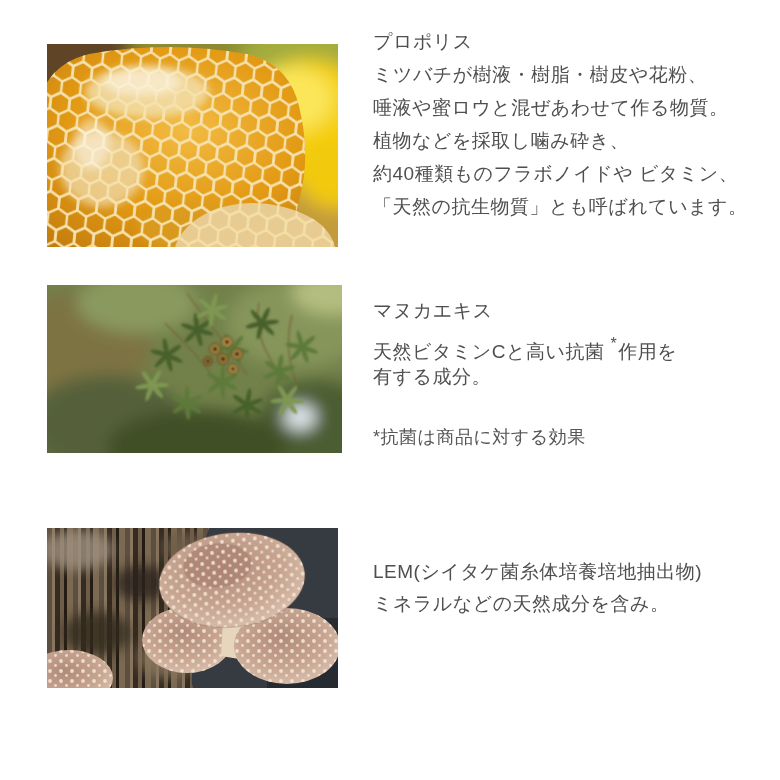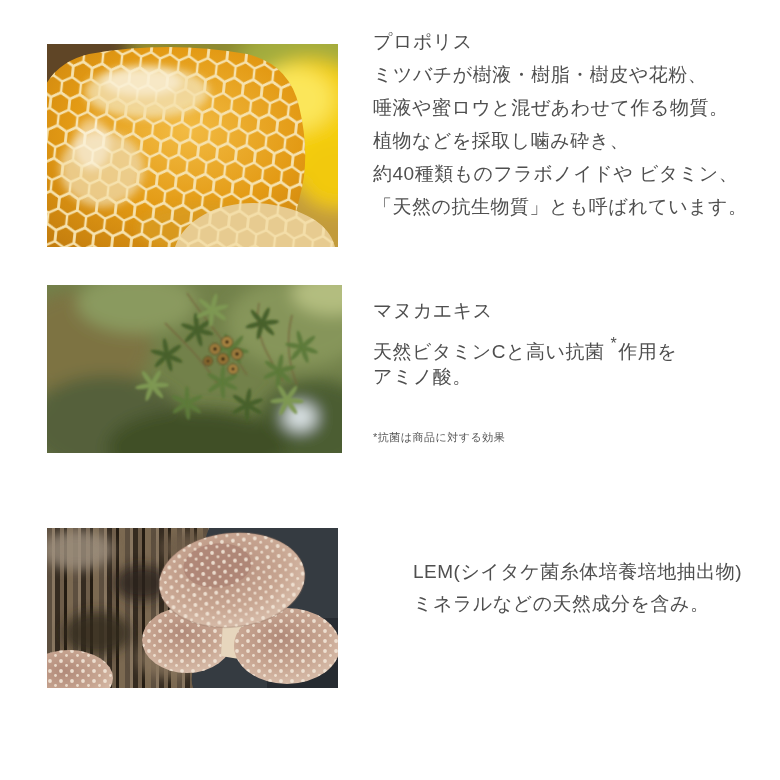--- a/index.html
+++ b/index.html
@@ -29,34 +29,34 @@
     color: #4f4f4f;
   }
   .text-block .line {
     height: 33px;
     line-height: 33px;
     white-space: nowrap;
   }
   #text-propolis { top: 25px; }
   #text-manuka   { top: 294px; }
   #text-lem      { top: 556px; }
-  #text-lem .line { height: 32px; line-height: 32px; margin-left: 40px; }
+  #text-lem .line { height: 32px; line-height: 32px; }
 
   .sup {
     display: inline-block;
     vertical-align: 9px;
     font-size: 16px;
     margin-left: 6px;
     margin-right: 1px;
   }
   .footnote {
     position: absolute;
     left: 373px;
     top: 429px;
-    font-size: 11px;
+    font-size: 18px;
     line-height: 16px;
     letter-spacing: 0.5px;
     color: #565656;
     white-space: nowrap;
   }
 </style>
 </head>
 <body>
 
 <div class="photo" id="photo-propolis">
@@ -191,21 +191,21 @@
         <circle cx="186" cy="84" r="1.8"></circle>
           <circle cx="161" cy="76" r="1.6"></circle>
       </g>
     </g>
   </svg>
 </div>
 
 <div class="text-block" id="text-manuka">
   <div class="line">マヌカエキス</div>
   <div class="line"><span>天然ビタミンCと高い抗菌</span><span class="sup">*</span><span>作用を</span></div>
-  <div class="line">アミノ酸。</div>
+  <div class="line">有する成分。</div>
 </div>
 
 <div class="footnote">*抗菌は商品に対する効果</div>
 
 <div class="photo" id="photo-lem">
   <svg viewBox="0 0 291 160" preserveAspectRatio="none" aria-hidden="true">
     <defs>
       <filter id="sh-blur" x="-40%" y="-40%" width="180%" height="180%">
           <feGaussianBlur stdDeviation="6"></feGaussianBlur>
         </filter>

